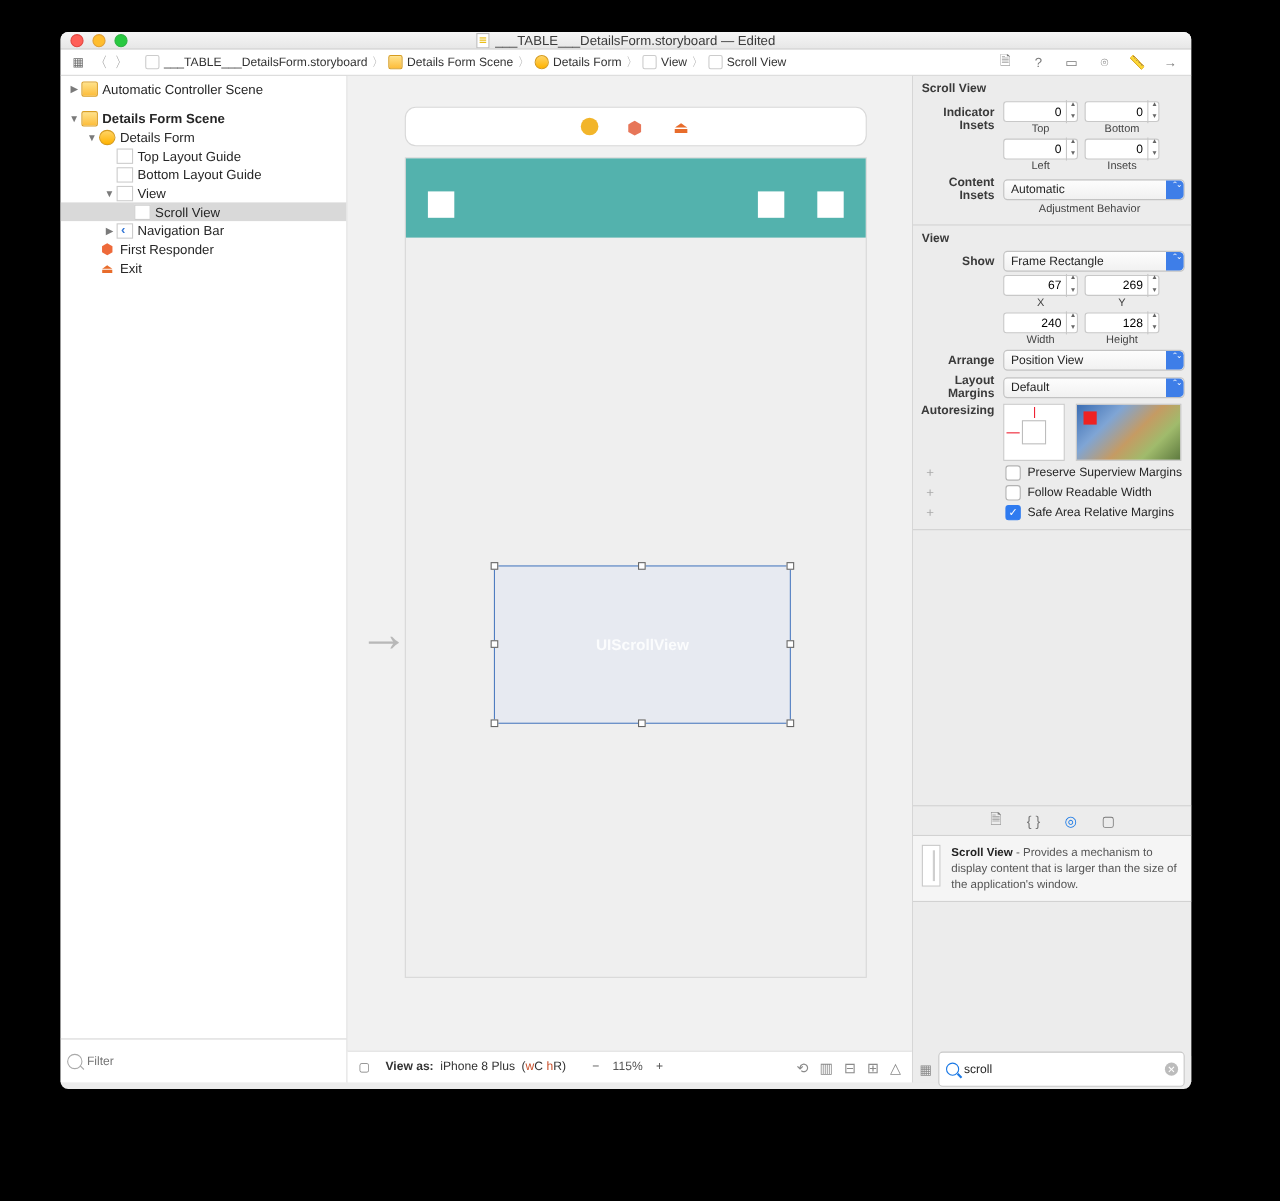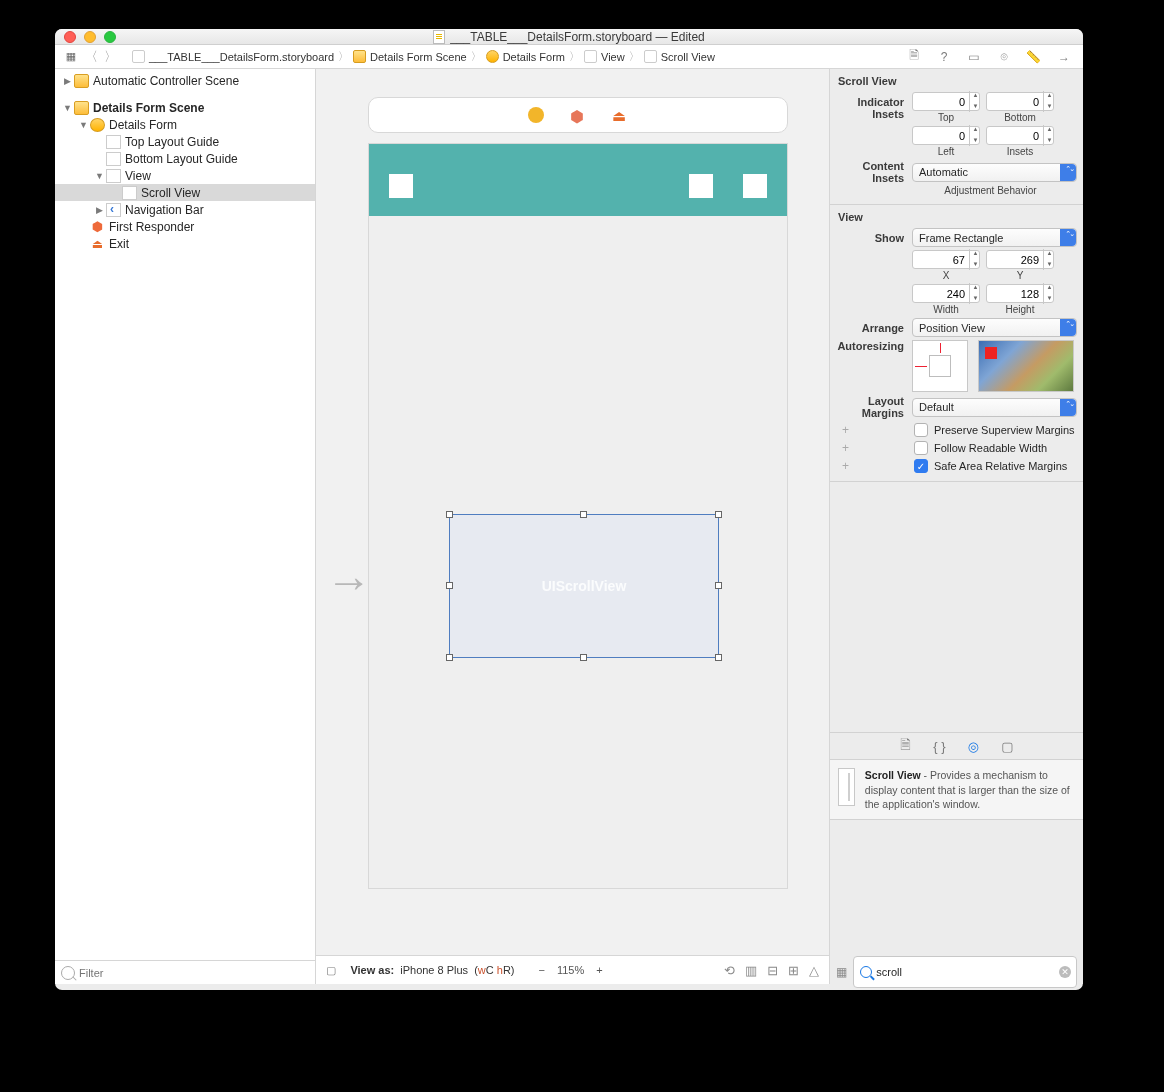--- a/index.html
+++ b/index.html
@@ -49,21 +49,21 @@
 .disc { width: 9px; text-align: center; color: #7a7a7a; font-size: 9px; margin-right: 2px; }
 .tree-icon { width: 15px; height: 14px; margin-right: 4px; display: inline-flex; align-items: center; justify-content: center; }
 .tic-folder { background: linear-gradient(#ffe28a,#fdbd3a); border:1px solid #d99e22; border-radius:2px; }
 .tic-vc { background: linear-gradient(#ffd466,#ffb300); border-radius:50%; border:1px solid #d69c1f; }
 .tic-view { background:#fff; border:1px solid #ccc; }
 .tic-nav { background:#fff; border:1px solid #ccc; position:relative; }
 .tic-nav::after{content:'‹'; color:#3678d6; font-weight:bold; font-size:12px; position:absolute; left:3px; top:-2px;}
 .tic-cube { color:#ee6a3a; font-size:13px; }
 .tic-exit { color:#e86c2b; font-size:12px; }
 
-.nav-filter { height: 24px; border-top: 1px solid #d6d6d6; display: flex; align-items: center; padding: 0 6px; }
+.nav-filter { height: 40px; border-top: 1px solid #d6d6d6; display: flex; align-items: center; padding: 0 6px; }
 .nav-filter input { flex: 1; border: none; outline: none; font-size: 11px; color:#888; background: transparent; }
 .filter-icon { width: 14px; height: 14px; border: 1px solid #aaa; border-radius: 50%; margin-right: 4px; position: relative; }
 .filter-icon::after { content:''; width:5px; height:1px; background:#aaa; position:absolute; right:-3px; bottom:0; transform: rotate(45deg); }
 
 
 .canvas-wrap { flex: 1; display: flex; flex-direction: column; background: #f1f1f1; position: relative; }
 .canvas { flex: 1; position: relative; background: #f1f1f1; overflow: hidden; }
 .big-arrow { position: absolute; left: 10px; top: 480px; color: #b8b8b8; font-size: 46px; }
 
 .scene { position: absolute; left: 52px; top: 28px; width: 420px; }
@@ -410,35 +410,35 @@
                 <div class="sub-label">Height</div>
               </div>
           </div>
         </div>
         <div class="field-row">
           <div class="field-label">Arrange</div>
           <div class="select blue-end">
               <span>Position View</span>
             </div>
         </div>
+        <div class="field-row">
+          <div class="field-label">Layout Margins</div>
+          <div class="select blue-end">
+              <span>Default</span>
+            </div>
+        </div>
         <div class="field-row" style="align-items:flex-start">
           <div class="field-label">Autoresizing</div>
           <div class="autores-box">
             <div class="inner"></div>
               <div class="bar b-top"></div>
               <div class="bar b-left"></div>
           </div>
           <div class="autores-preview">
               <div class="redsq"></div>
-            </div>
-        </div>
-        <div class="field-row">
-          <div class="field-label">Layout Margins</div>
-          <div class="select blue-end">
-              <span>Default</span>
             </div>
         </div>
         <div class="chk-row plus-row">
             <span class="plus-col">+</span>
             <span class="chk"></span>
             <span>Preserve Superview Margins</span>
           </div>
         <div class="chk-row plus-row">
             <span class="plus-col">+</span>
             <span class="chk"></span>

